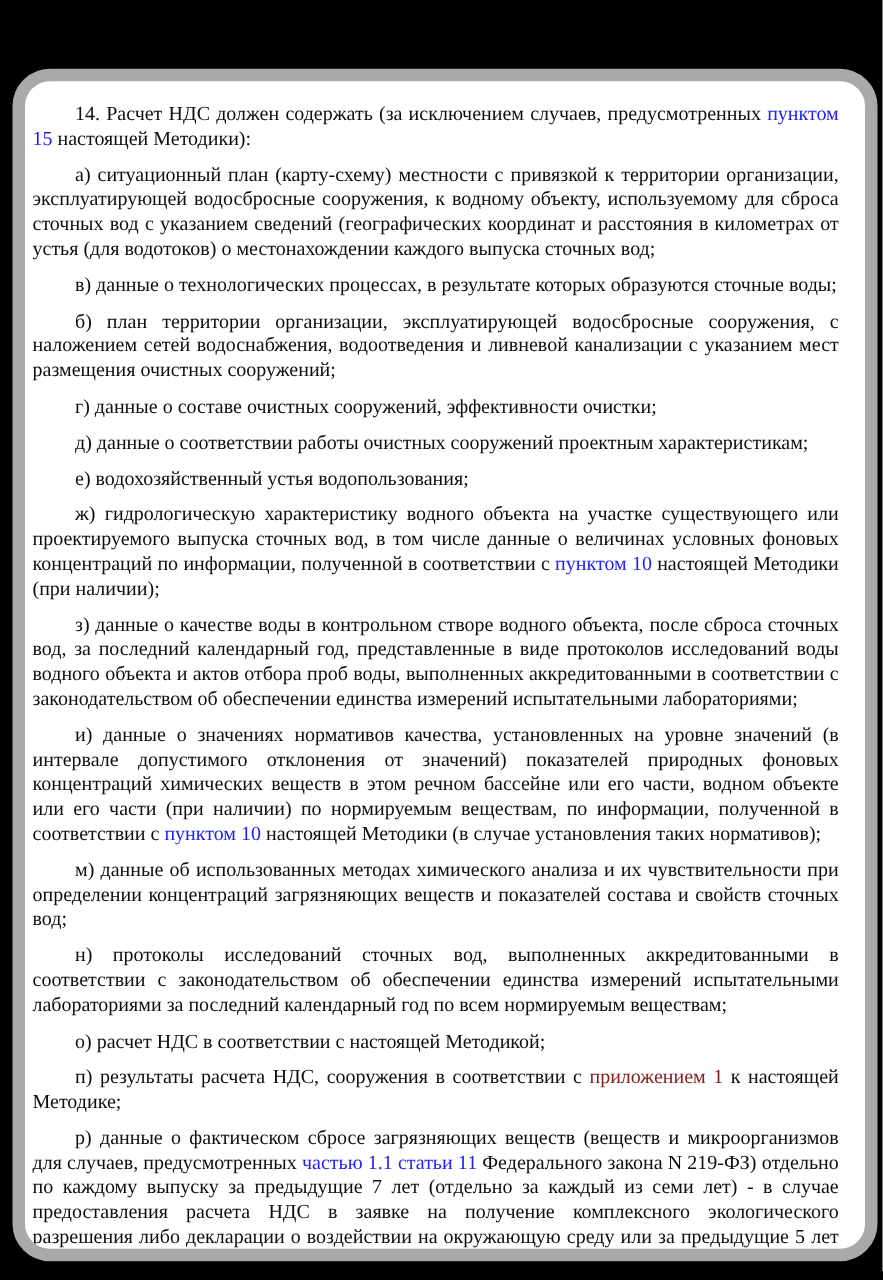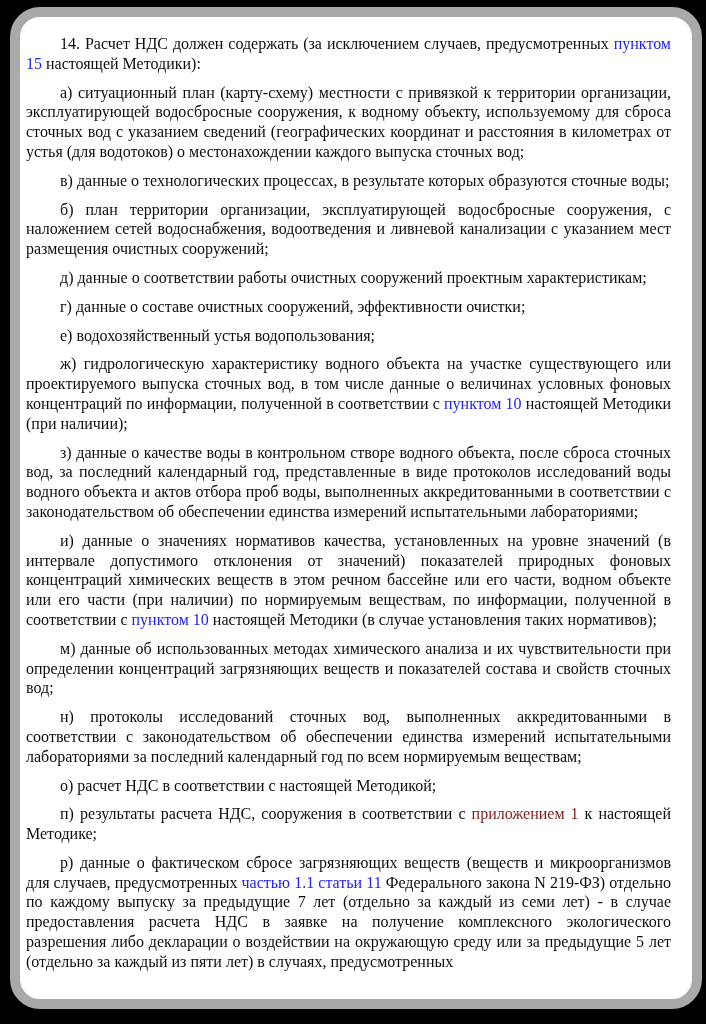--- a/index.html
+++ b/index.html
@@ -42,28 +42,28 @@
   }
   .doc-link {
     color: #2222f0;
     text-decoration: none;
     cursor: pointer;
   }
 </style>
 </head>
 <body style="background: rgb(0, 0, 0);">
 
-<div class="doc-card" style="background: rgb(255, 255, 255); border-color: rgb(169, 169, 169);">
+<div class="doc-card" style="background: rgb(255, 255, 255); border-color: rgb(169, 169, 169); margin-top: 48px;">
   <div class="doc-body" style="color: rgb(13, 13, 13);">
       <p><span>14. Расчет НДС должен содержать (за исключением случаев, предусмотренных </span><a class="doc-link" style="color: rgb(34, 34, 240);">пунктом 15</a><span> настоящей Методики):</span></p>
       <p><span>а) ситуационный план (карту-схему) местности с привязкой к территории организации, эксплуатирующей водосбросные сооружения, к водному объекту, используемому для сброса сточных вод с указанием сведений (географических координат и расстояния в километрах от устья (для водотоков) о местонахождении каждого выпуска сточных вод;</span></p>
       <p><span>в) данные о технологических процессах, в результате которых образуются сточные воды;</span></p>
       <p><span>б) план территории организации, эксплуатирующей водосбросные сооружения, с наложением сетей водоснабжения, водоотведения и ливневой канализации с указанием мест размещения очистных сооружений;</span></p>
+      <p><span>г) данные о составе очистных сооружений, эффективности очистки;</span></p>
       <p><span>д) данные о соответствии работы очистных сооружений проектным характеристикам;</span></p>
-      <p><span>г) данные о составе очистных сооружений, эффективности очистки;</span></p>
       <p><span>е) водохозяйственный устья водопользования;</span></p>
       <p><span>ж) гидрологическую характеристику водного объекта на участке существующего или проектируемого выпуска сточных вод, в том числе данные о величинах условных фоновых концентраций по информации, полученной в соответствии с </span><a class="doc-link" style="color: rgb(34, 34, 240);">пунктом 10</a><span> настоящей Методики (при наличии);</span></p>
       <p><span>з) данные о качестве воды в контрольном створе водного объекта, после сброса сточных вод, за последний календарный год, представленные в виде протоколов исследований воды водного объекта и актов отбора проб воды, выполненных аккредитованными в соответствии с законодательством об обеспечении единства измерений испытательными лабораториями;</span></p>
       <p><span>и) данные о значениях нормативов качества, установленных на уровне значений (в интервале допустимого отклонения от значений) показателей природных фоновых концентраций химических веществ в этом речном бассейне или его части, водном объекте или его части (при наличии) по нормируемым веществам, по информации, полученной в соответствии с </span><a class="doc-link" style="color: rgb(34, 34, 240);">пунктом 10</a><span> настоящей Методики (в случае установления таких нормативов);</span></p>
       <p><span>м) данные об использованных методах химического анализа и их чувствительности при определении концентраций загрязняющих веществ и показателей состава и свойств сточных вод;</span></p>
       <p><span>н) протоколы исследований сточных вод, выполненных аккредитованными в соответствии с законодательством об обеспечении единства измерений испытательными лабораториями за последний календарный год по всем нормируемым веществам;</span></p>
       <p><span>о) расчет НДС в соответствии с настоящей Методикой;</span></p>
       <p><span>п) результаты расчета НДС, сооружения в соответствии с </span><a class="doc-link" style="color: #7f1d1d;">приложением 1</a><span> к настоящей Методике;</span></p>
       <p><span>р) данные о фактическом сбросе загрязняющих веществ (веществ и микроорганизмов для случаев, предусмотренных </span><a class="doc-link" style="color: rgb(34, 34, 240);">частью 1.1 статьи 11</a><span> Федерального закона N 219-ФЗ) отдельно по каждому выпуску за предыдущие 7 лет (отдельно за каждый из семи лет) - в случае предоставления расчета НДС в заявке на получение комплексного экологического разрешения либо декларации о воздействии на окружающую среду или за предыдущие 5 лет (отдельно за каждый из пяти лет) в случаях, предусмотренных </span></p>
     </div>

